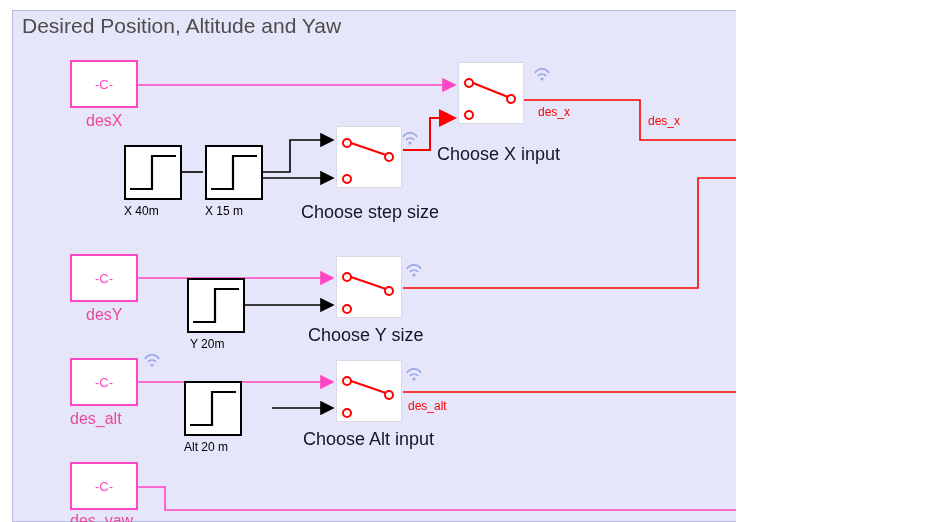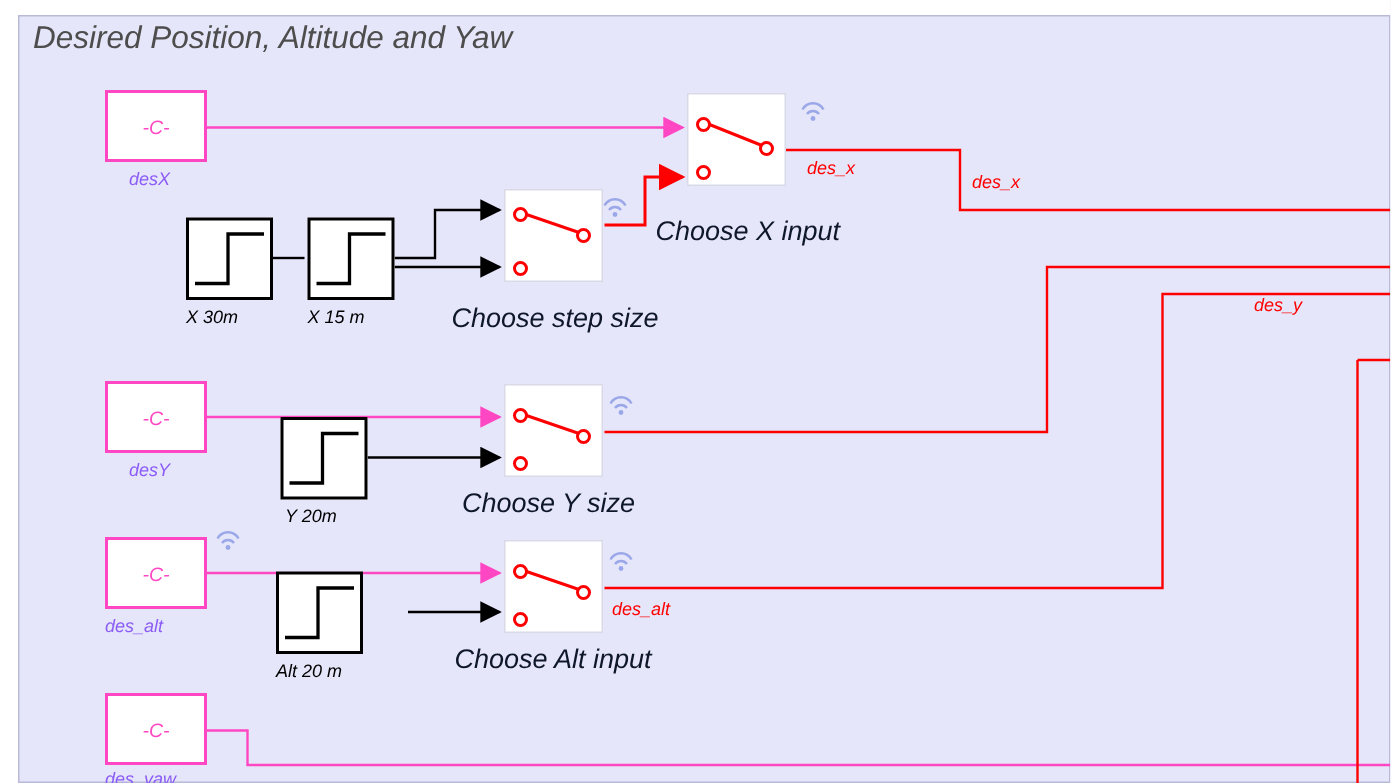--- a/index.html
+++ b/index.html
@@ -2,26 +2,25 @@
 <html><head>
 <meta charset="utf-8">
 <style>
   html, body {
     margin: 0;
     padding: 0;
     background: #ffffff;
   }
   #canvas {
     position: relative;
-    width: 927px;
+    width: 736px;
     height: 522px;
     background: #ffffff;
     font-family: "Liberation Sans", sans-serif;
     overflow: hidden;
-    font-style: italic;
   }
   
   .subsystem {
     position: absolute;
     left: 12px;
     top: 10px;
     width: 915px;
     height: 512px;
     background: #e6e6fa;
     border: 1px solid #b9b9d8;
@@ -44,22 +43,22 @@
     box-sizing: border-box;
     display: flex;
     align-items: center;
     justify-content: center;
     font-size: 13px;
     color: #ff47c3;
     font-family: "Liberation Sans", sans-serif;
   }
   .const-label {
     position: absolute;
-    font-size: 12px;
-    color: #8b5cf6;
+    font-size: 16px;
+    color: #ec4899;
     font-family: "Liberation Sans", sans-serif;
     white-space: nowrap;
   }
   
   .step-block {
     position: absolute;
     background: #ffffff;
     border: 2px solid #000000;
     box-sizing: border-box;
   }
@@ -180,21 +179,21 @@
   <div class="const-block" style="left:70px; top:462px; width:68px; height:48px;">
     <span>-C-</span>
   </div>
   <div class="const-label" style="left:70px; top:512px;">des_yaw</div>
 
   <div class="step-block" style="left:124px; top:145px; width:58px; height:55px;">
     <svg width="54" height="51" viewBox="0 0 54 51">
       <path d="M4 42 L26 42 L26 9 L50 9" stroke="#000000" stroke-width="2.2" fill="none"></path>
     </svg>
   </div>
-  <div class="step-label" style="left:124px; top:204px;">X 30m</div>
+  <div class="step-label" style="left:124px; top:204px;">X 40m</div>
 
   <div class="step-block" style="left:205px; top:145px; width:58px; height:55px;">
     <svg width="54" height="51" viewBox="0 0 54 51">
       <path d="M4 42 L26 42 L26 9 L50 9" stroke="#000000" stroke-width="2.2" fill="none"></path>
     </svg>
   </div>
   <div class="step-label" style="left:205px; top:204px;">X 15 m</div>
 
   <div class="step-block" style="left:187px; top:278px; width:58px; height:55px;">
     <svg width="54" height="51" viewBox="0 0 54 51">

